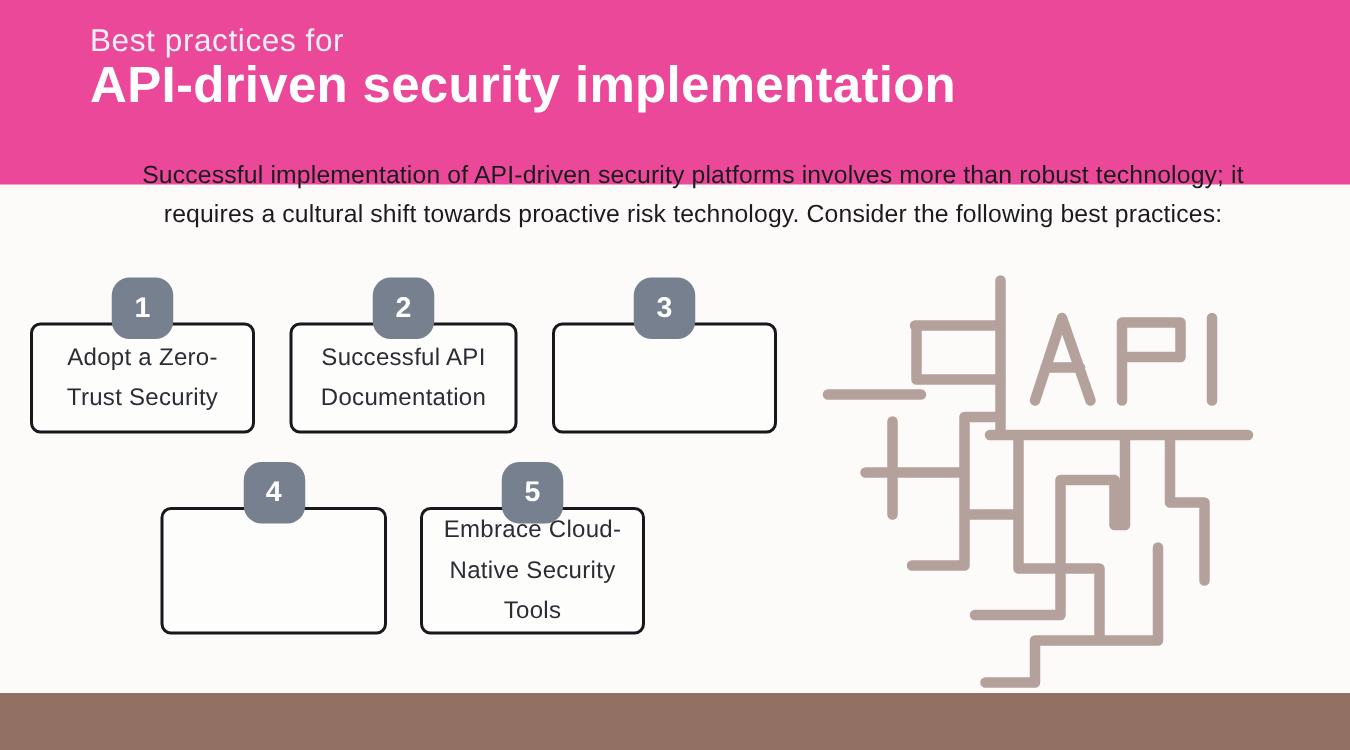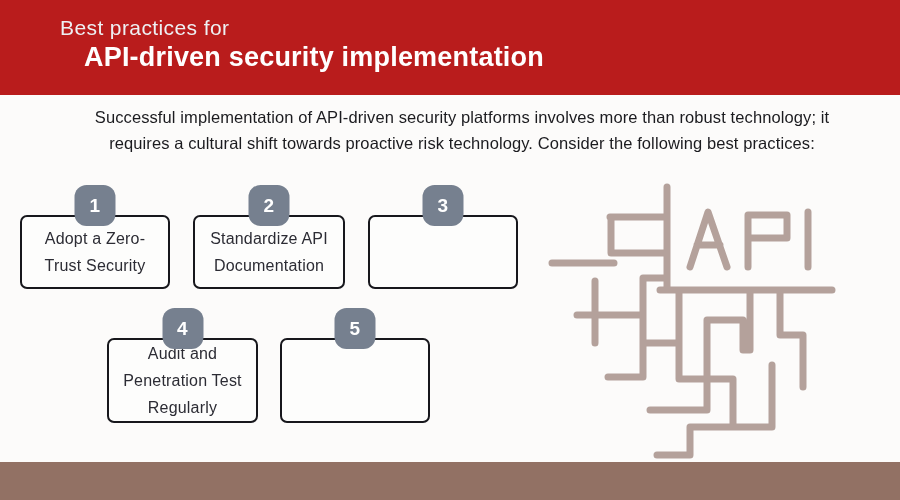--- a/index.html
+++ b/index.html
@@ -5,32 +5,32 @@
   html,body{margin:0;padding:0;}
   .slide{
     position:relative;
     width:900px;height:500px;
     background:#fcfbfa;
     overflow:hidden;
     font-family:"Liberation Sans", sans-serif;
   }
   
   .header{
-    position:absolute;left:0;top:0;width:900px;height:95px;
-    background:#b91c1c;
+    position:absolute;left:0;top:0;width:900px;height:123px;
+    background:#ec4899;
     box-sizing:border-box;
     padding:15px 0 0 60px;
   }
   .eyebrow{
     font-size:21px;line-height:25px;color:#eef0f3;
     letter-spacing:.4px;font-weight:400;
   }
   .main-title{
-    font-size:27px;line-height:34px;color:#ffffff;
-    font-weight:700;letter-spacing:.2px;margin-left:24px;
+    font-size:34px;line-height:34px;color:#ffffff;
+    font-weight:700;letter-spacing:.2px;
   }
   
   .intro{
     position:absolute;left:12px;top:104px;width:900px;
     text-align:center;
     font-size:16.5px;line-height:26px;color:#1b1b1f;
     letter-spacing:.1px;
   }
   .intro span{display:block;}
   
@@ -85,34 +85,34 @@
     <span>requires a cultural shift towards proactive risk technology. Consider the following best practices:</span>
   </div>
 
   <div class="card c1">
     <div class="badge">1</div>
     <div>Adopt a Zero-Trust Security</div>
   </div>
 
   <div class="card c2">
     <div class="badge">2</div>
-    <div>Standardize API Documentation</div>
+    <div>Successful API Documentation</div>
   </div>
 
   <div class="card c3">
     <div class="badge">3</div>
   </div>
 
   <div class="card c4">
     <div class="badge">4</div>
-    <div>Audit and Penetration Test Regularly</div>
   </div>
 
   <div class="card c5">
     <div class="badge">5</div>
+    <div>Embrace Cloud-Native Security Tools</div>
   </div>
 
   <svg class="maze" viewBox="0 0 360 300" aria-label="API">
     <g fill="none" stroke="#b4a19b" stroke-width="7" stroke-linecap="round" stroke-linejoin="round">
 
       <path d="
         M127 27 V130
         M70 57 H127
         M71 57 V93
         M71 93 H125

